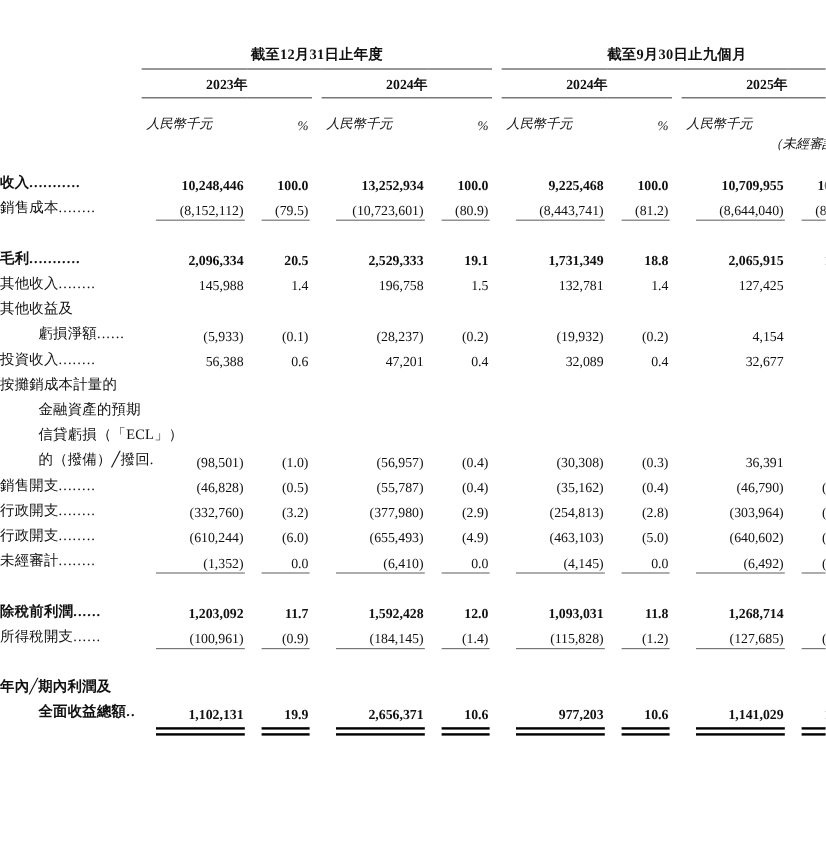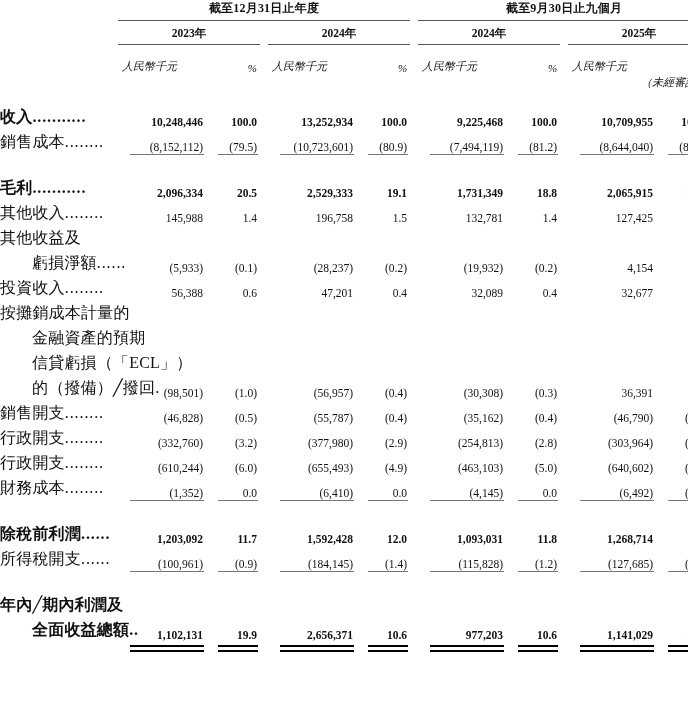--- a/index.html
+++ b/index.html
@@ -14,20 +14,21 @@
     color: #111111;
     overflow: hidden;
   }
 
   #sheet {
     position: relative;
     width: 688px;
     height: 583px;
     box-sizing: border-box;
     padding: 0;
+    margin-top: 37px;
   }
 
   table.fin {
     border-collapse: collapse;
     width: 688px;
     table-layout: fixed;
     font-size: 11.5px;
   }
 
   
@@ -86,21 +87,21 @@
     font-size: 11px;
     text-align: right;
     padding-right: 3px;
     padding-top: 1px;
     white-space: nowrap;
   }
 
   
   .lbl {
     text-align: left;
-    font-size: 16px;
+    font-size: 12px;
     white-space: nowrap;
     padding-top: 3px;
     padding-bottom: 1px;
     letter-spacing: .2px;
   }
   .lbl .dots { letter-spacing: .9px; }
   .lbl.indent { padding-left: 32px; }
   .lbl.bold, .num.bold { font-weight: bold; }
 
   .num {
@@ -240,21 +241,21 @@
   </tr>
 
   <tr>
     <td class="lbl"><span>銷售成本</span><span class="dots">........</span></td>
     <td class="num">(8,152,112)</td>
     <td class="num">(79.5)</td>
     <td></td>
     <td class="num">(10,723,601)</td>
     <td class="num">(80.9)</td>
     <td></td>
-    <td class="num">(7,494,119)</td>
+    <td class="num">(8,443,741)</td>
     <td class="num">(81.2)</td>
     <td></td>
     <td class="num">(8,644,040)</td>
     <td class="num">(80.7)</td>
   </tr>
 
   <tr>
     <td></td>
     <td class="rule-cell">
             <i></i>
@@ -419,21 +420,21 @@
     <td class="num">(4.9)</td>
     <td></td>
     <td class="num">(463,103)</td>
     <td class="num">(5.0)</td>
     <td></td>
     <td class="num">(640,602)</td>
     <td class="num">(6.0)</td>
   </tr>
 
   <tr>
-    <td class="lbl"><span>財務成本</span><span class="dots">........</span></td>
+    <td class="lbl"><span>未經審計</span><span class="dots">........</span></td>
     <td class="num">(1,352)</td>
     <td class="num">0.0</td>
     <td></td>
     <td class="num">(6,410)</td>
     <td class="num">0.0</td>
     <td></td>
     <td class="num">(4,145)</td>
     <td class="num">0.0</td>
     <td></td>
     <td class="num">(6,492)</td>

